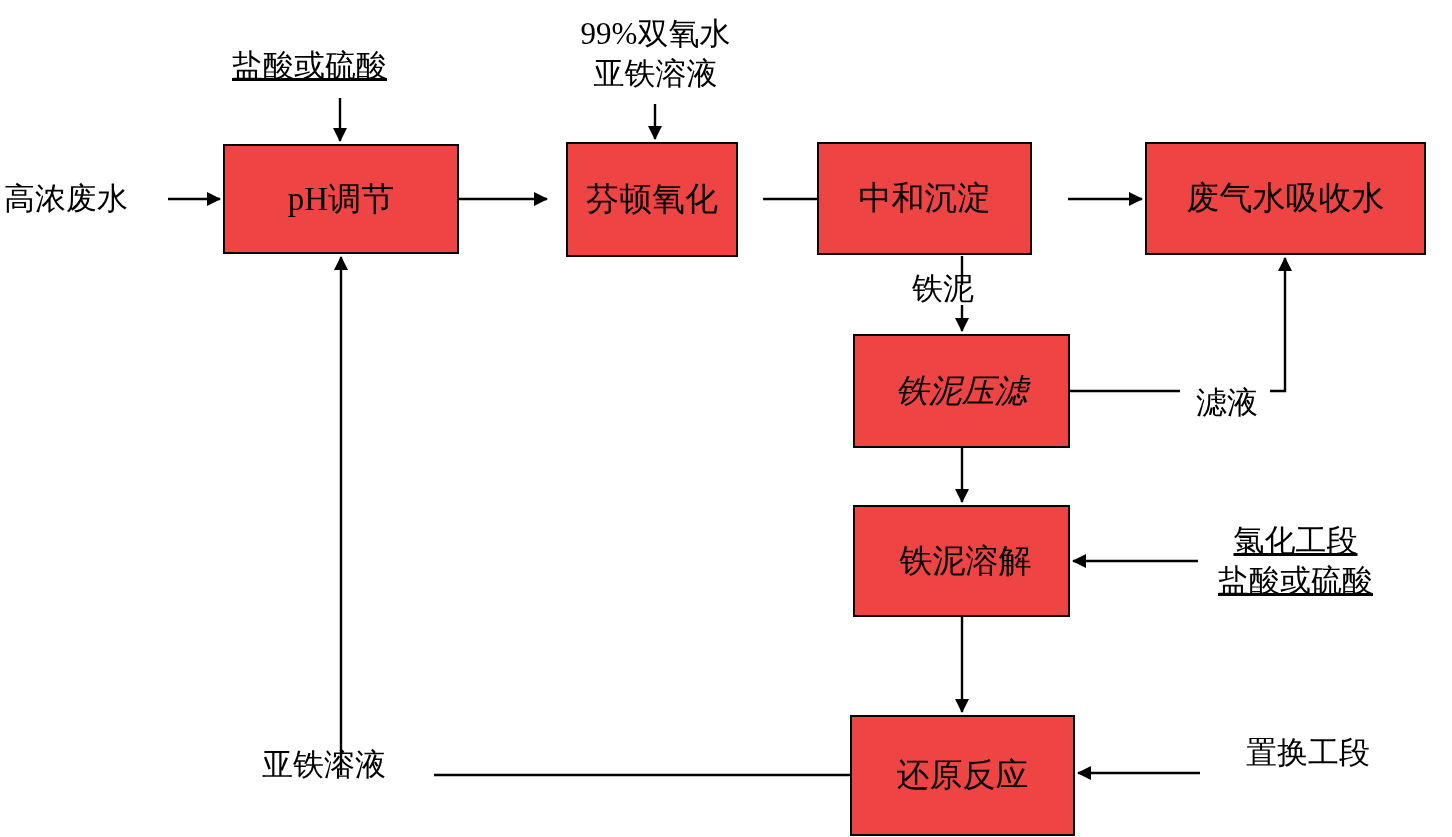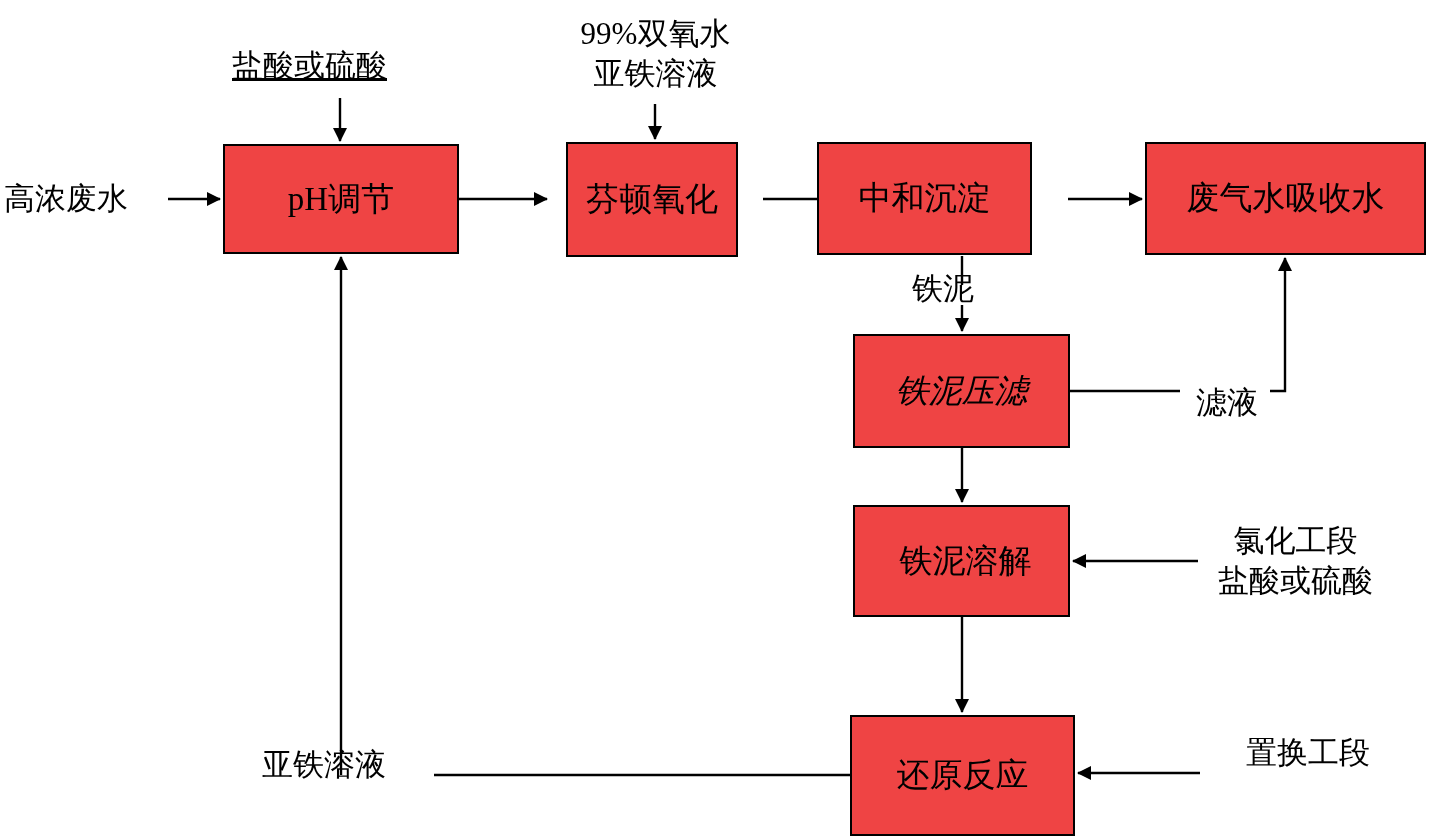--- a/index.html
+++ b/index.html
@@ -148,21 +148,21 @@
   </div>
 
   <div class="edge-label" style="left:912px; top:271px;">
     <span>铁泥</span>
   </div>
 
   <div class="edge-label" style="left:1196px; top:370px;margin-top:15px;">
     <span>滤液</span>
   </div>
 
-  <div class="edge-label two-line" style="left:1218px; top:521px;">
+  <div class="edge-label two-line" style="left:1218px; top:521px;text-decoration:underline;">
     <div>氯化工段</div>
     <div>盐酸或硫酸</div>
   </div>
 
   <div class="edge-label two-line" style="left:1222px; top:733px;margin-left:24px;">
     <div>置换工段</div>
   </div>
 
   <div class="edge-label" style="left:262px; top:747px;">
     <span>亚铁溶液</span>

